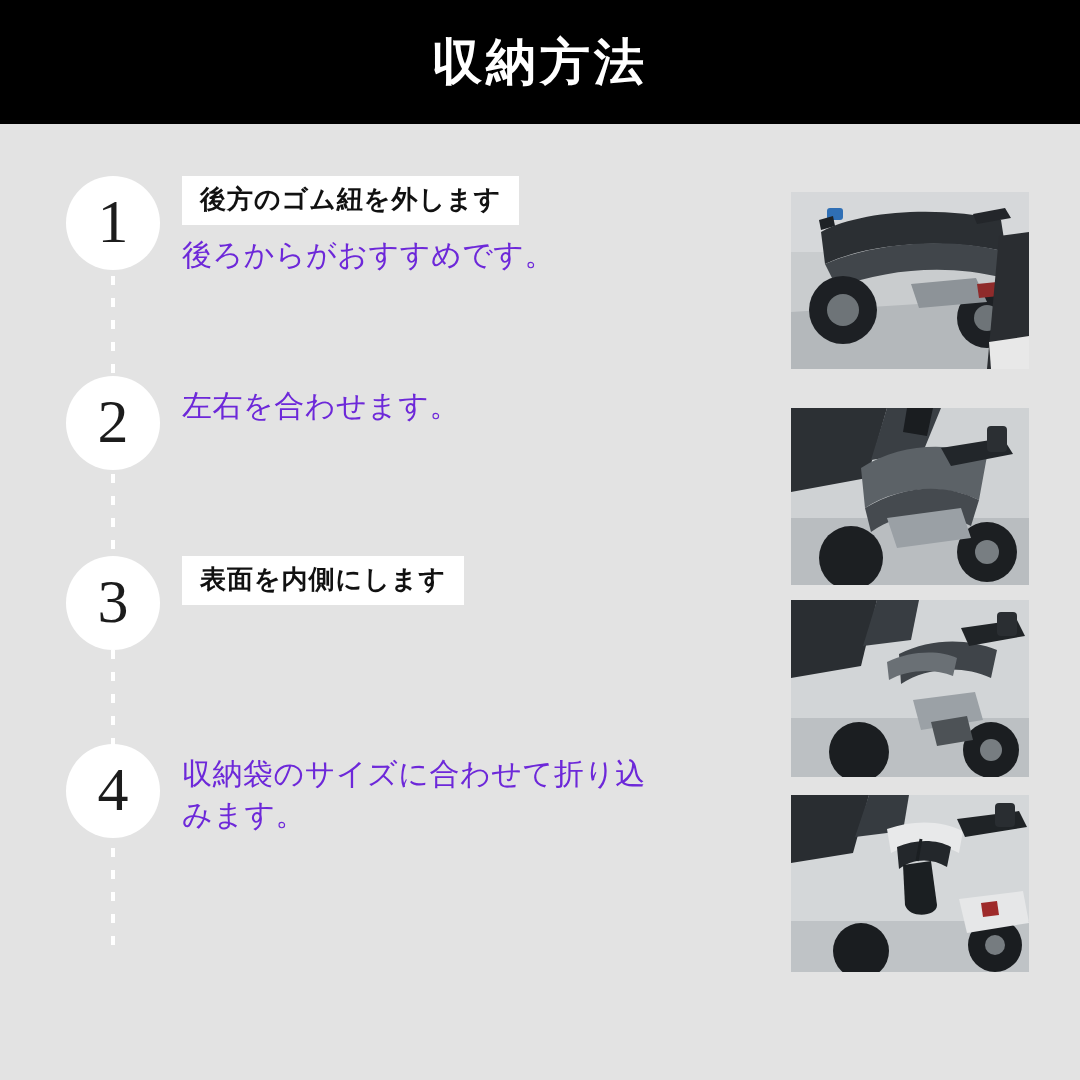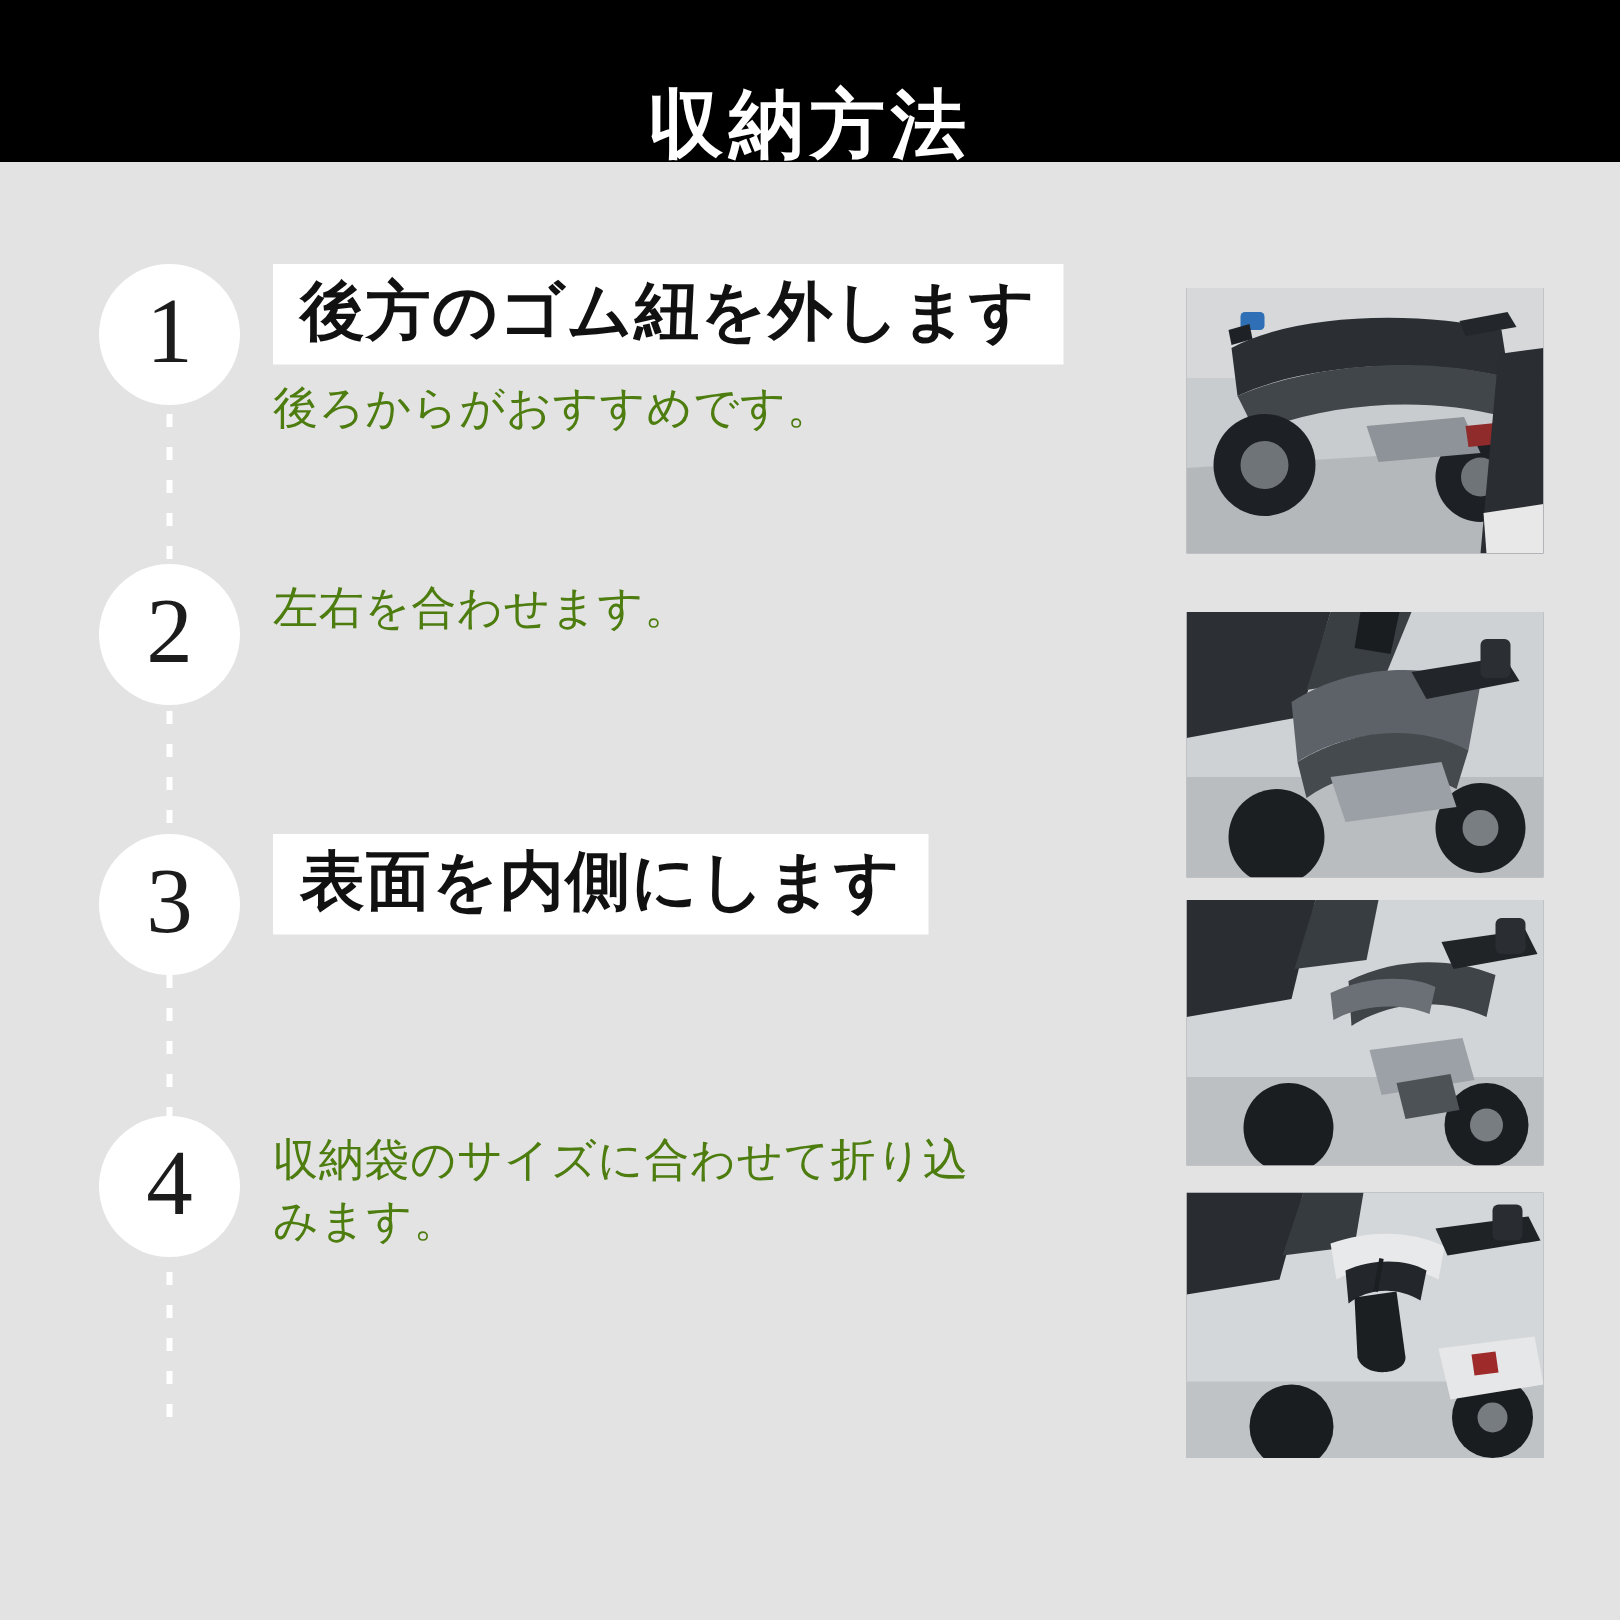--- a/index.html
+++ b/index.html
@@ -15,24 +15,24 @@
     width: 1080px;
     height: 1080px;
     background: #e3e3e3;
   }
 
   
   .header {
     position: absolute;
     left: 0; top: 0;
     width: 1080px;
-    height: 108px;
+    height: 124px;
     background: #000000;
     display: flex;
-    align-items: flex-end;
+    align-items: center;
     justify-content: center;
   }
   .header-title {
     color: #ffffff;
     font-size: 50px;
     font-weight: bold;
     letter-spacing: 4px;
     line-height: 1;
   }
 
@@ -96,30 +96,30 @@
   
   .step-text {
     position: absolute;
     left: 182px;
     top: 0;
   }
   .step-title {
     display: inline-block;
     background: #ffffff;
     color: #111111;
-    font-size: 43px;
+    font-size: 26px;
     font-weight: bold;
     letter-spacing: 1px;
     padding: 10px 18px 12px 18px;
     line-height: 1.05;
     white-space: nowrap;
   }
   .step-desc {
     margin-top: 10px;
-    color: #4d7c0f;
+    color: #6d28d9;
     font-size: 30px;
     letter-spacing: 0.5px;
     line-height: 1.35;
     max-width: 480px;
   }
 
   
   .photo {
     position: absolute;
     left: 791px;

